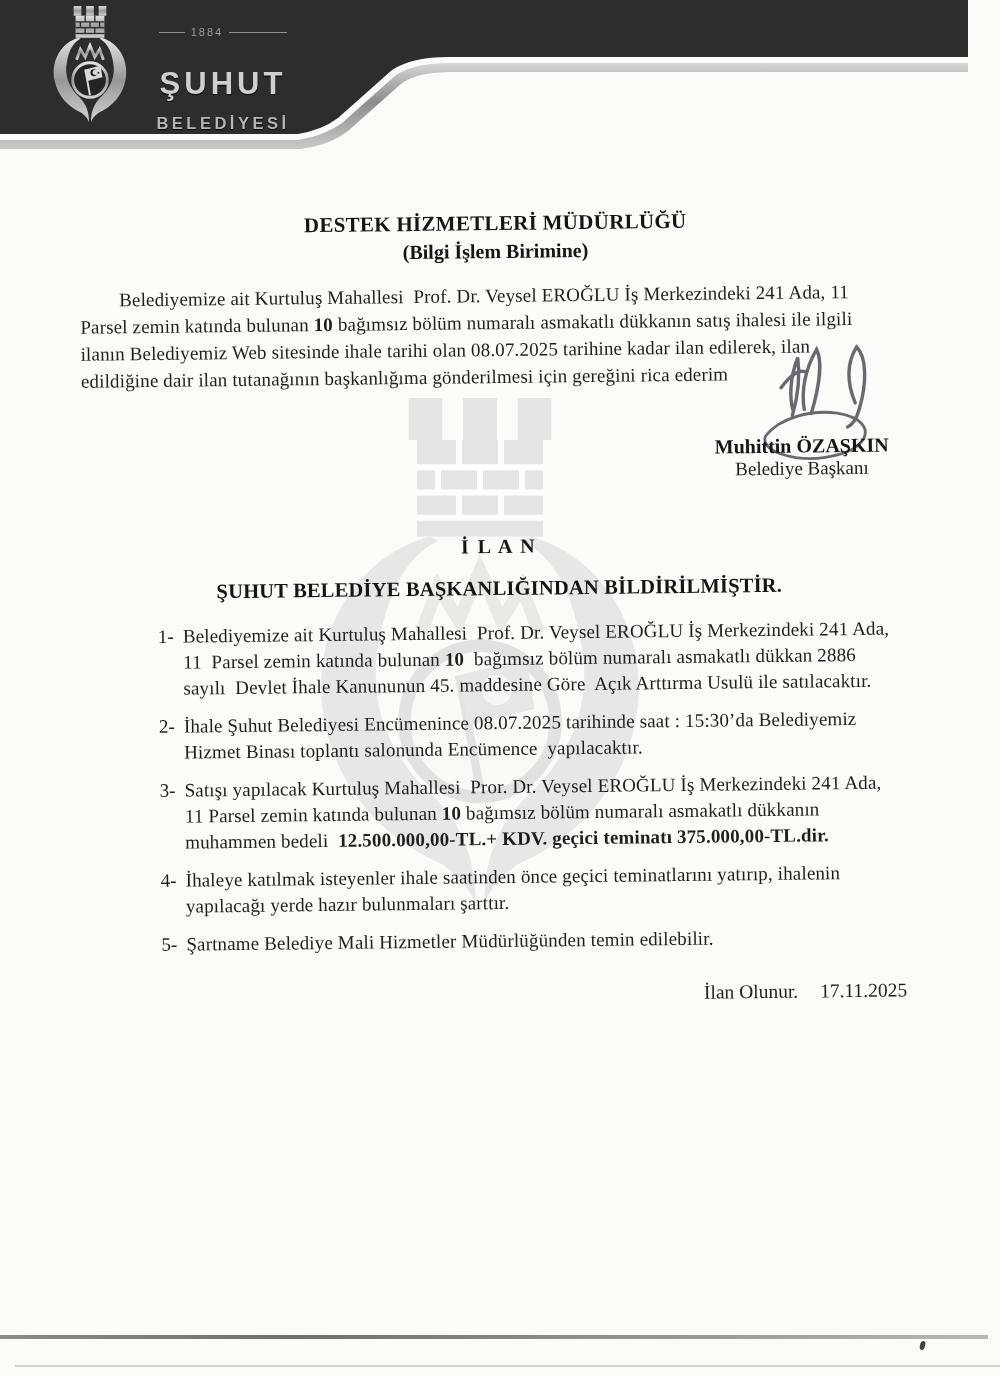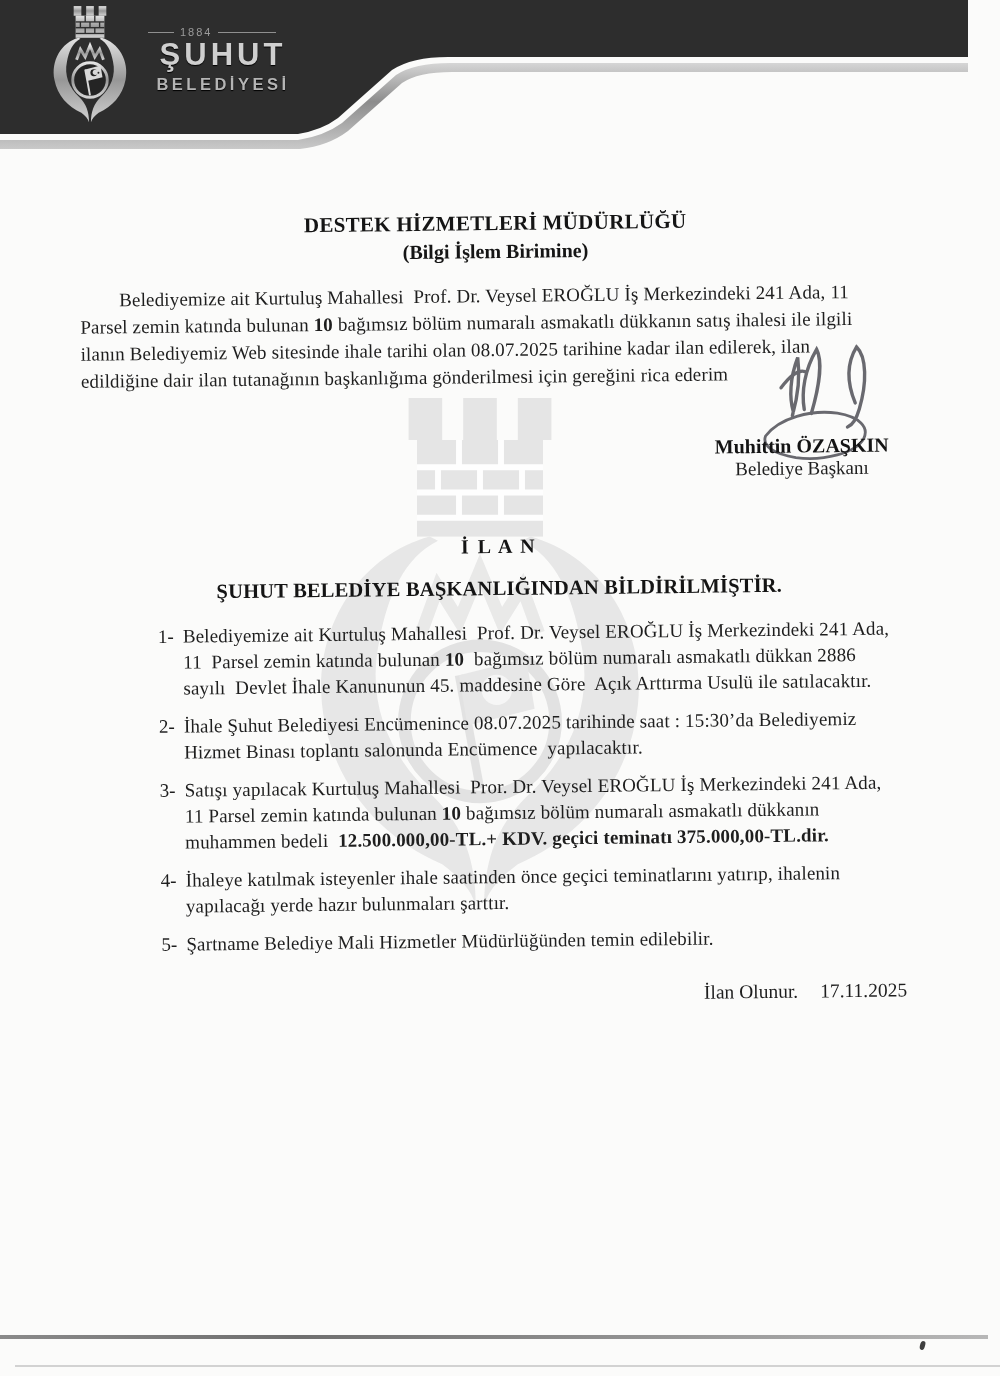--- a/index.html
+++ b/index.html
@@ -7,29 +7,29 @@
     width:1000px;height:1376px;position:relative;overflow:hidden;
     background:#fbfbfa;
     font-family:"Liberation Serif", serif;
     color:#1e1e1e;
   }
   
   .banner{position:absolute;top:0;left:0;width:1000px;height:160px;}
   .logo-emblem{position:absolute;top:6px;left:42px;width:96px;height:125px;}
   .logo-text{position:absolute;top:26px;left:148px;width:150px;text-align:center;
     font-family:"Liberation Sans", sans-serif;}
-  .logo-year-row{display:flex;align-items:center;justify-content:flex-start;gap:6px;}
+  .logo-year-row{display:flex;align-items:center;justify-content:center;gap:6px;}
   .logo-year-row .rule{height:1px;background:#8f8f8f;}
   .rule-l{width:26px;}
   .rule-r{width:58px;}
   .logo-year{font-size:11px;color:#9b9b9b;letter-spacing:2px;}
   .logo-name{font-size:31px;font-weight:800;letter-spacing:4px;color:#cfcfcf;
-    line-height:34px;text-shadow:0 1px 1px #000;}
+    line-height:34px;text-shadow:0 1px 1px #000;margin-top:29px;}
   .logo-sub{font-size:16.5px;font-weight:700;letter-spacing:3.5px;color:#b5b5b5;
-    line-height:20px;margin-top:2px;text-shadow:0 1px 1px #000;}
+    line-height:20px;margin-top:12px;text-shadow:0 1px 1px #000;}
   
   .watermark{position:absolute;top:398px;left:270px;width:420px;height:546px;opacity:.85;}
   
   .content{position:absolute;top:0;left:0;width:1000px;height:1376px;
     transform:rotate(-0.65deg);transform-origin:500px 650px;}
   .center{position:absolute;left:0;width:100%;text-align:center;}
   .dept-title{top:211px;font-size:21px;font-weight:700;letter-spacing:.3px;color:#151515;}
   .dept-sub{top:240px;font-size:20px;font-weight:700;color:#151515;}
   .pre{white-space:pre;}
   .intro{position:absolute;top:282px;left:84px;width:870px;font-size:19px;line-height:27px;letter-spacing:.15px;}

